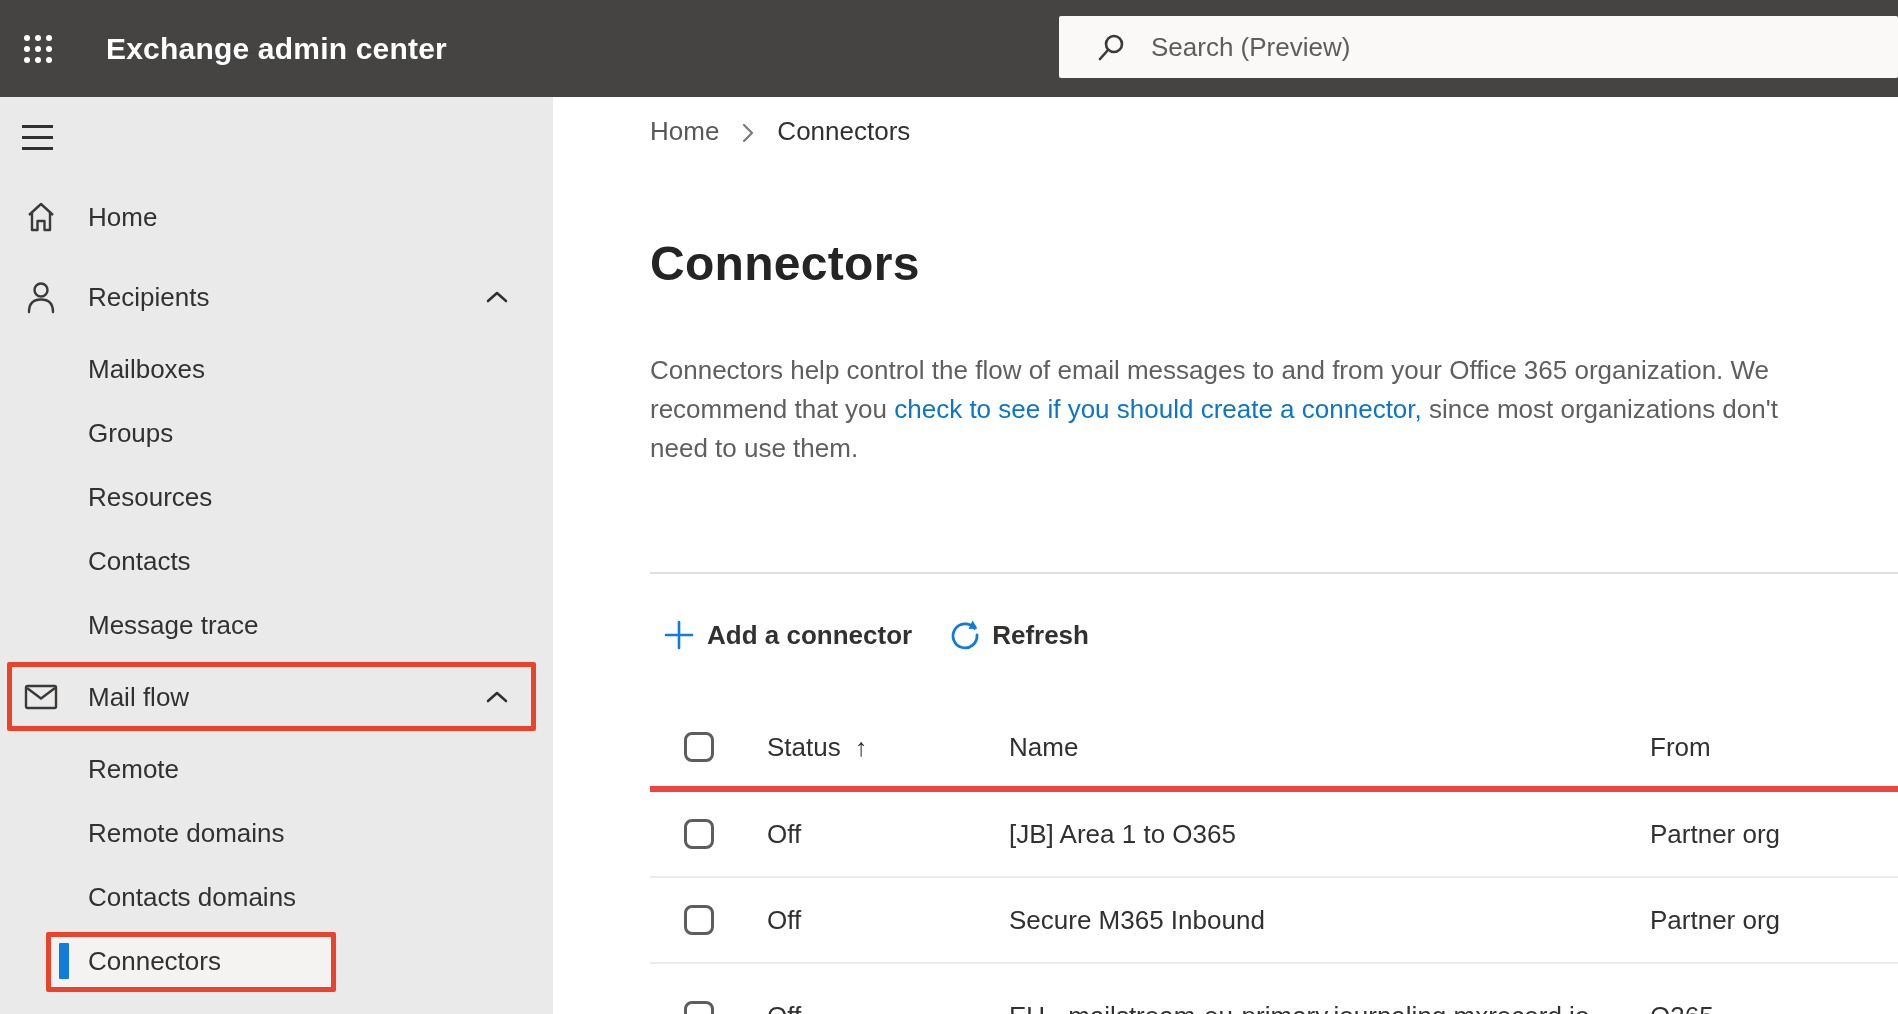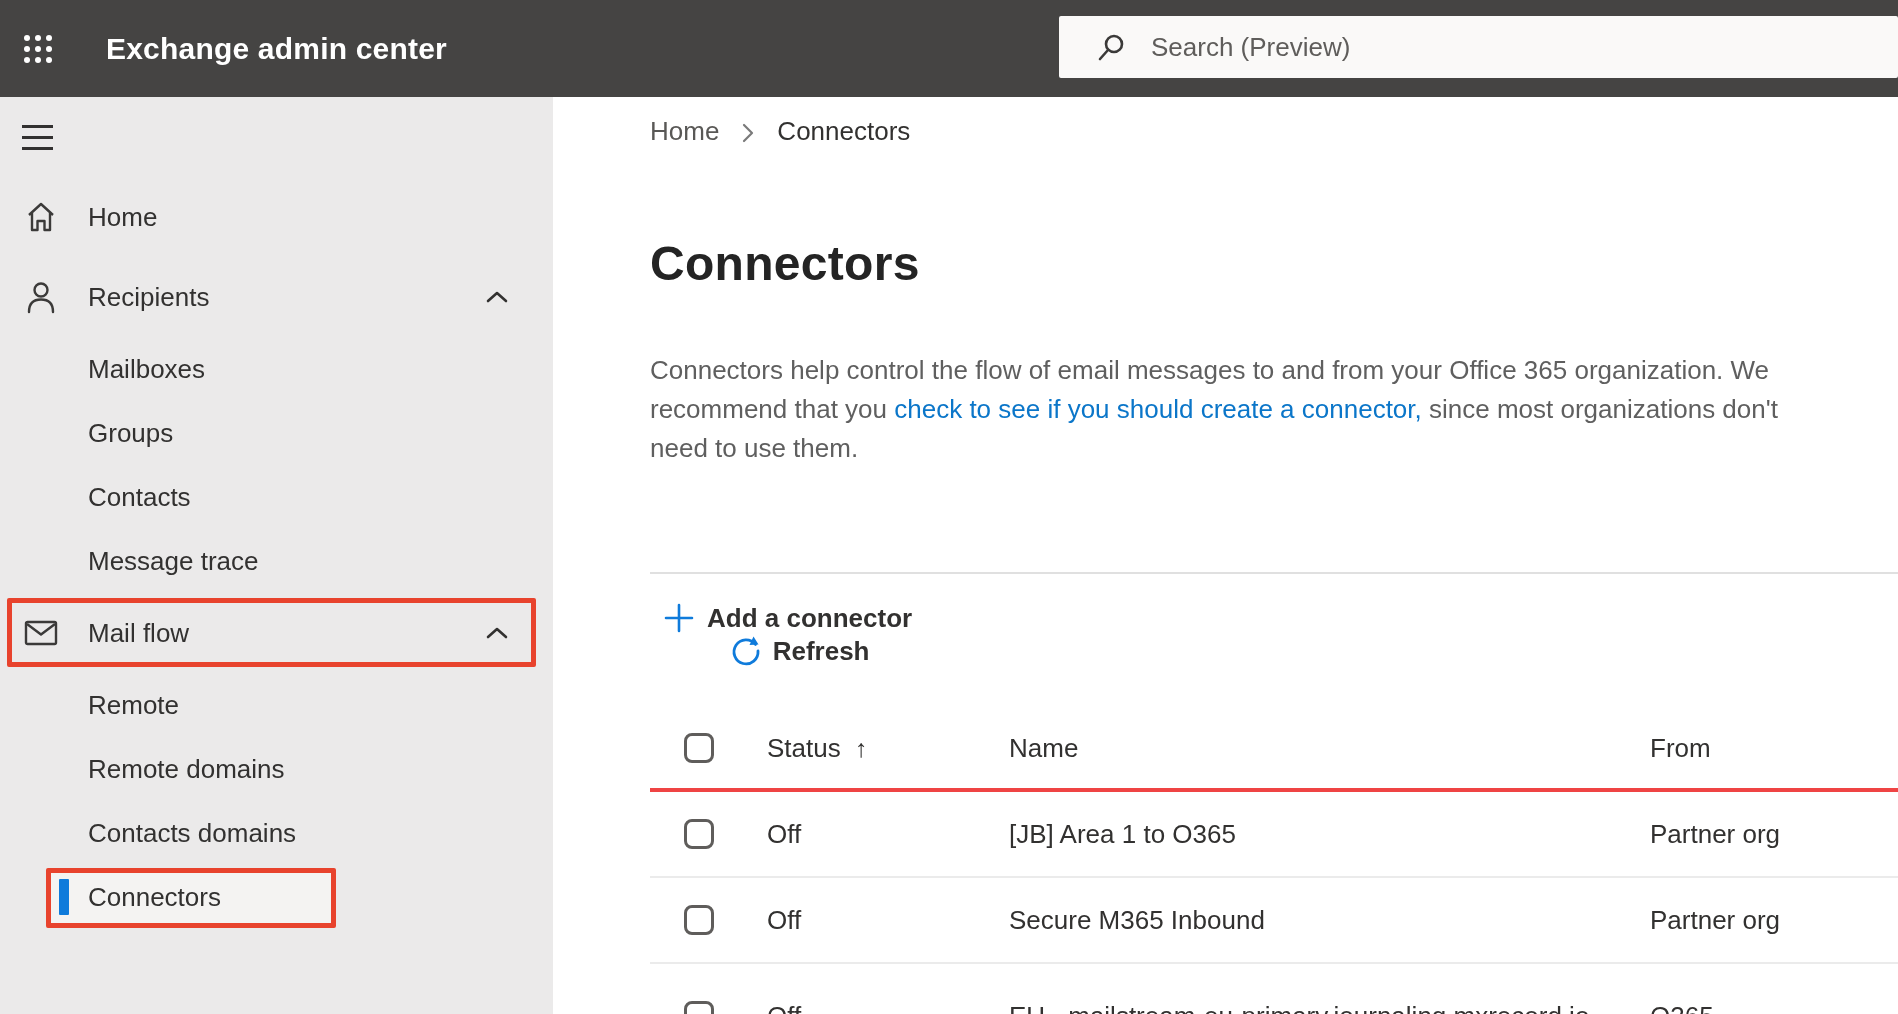--- a/index.html
+++ b/index.html
@@ -94,35 +94,35 @@
     position:absolute; top:254px; left:97px; width:1240px;
     font-size:26px; line-height:39px; color:#5f5f5f;
   }
   .page-desc a { color:#0b76c9; text-decoration:none; cursor:pointer; }
 
   .toolbar-divider {
     position:absolute; top:475px; left:97px; right:0; height:2px; background:#e0e0e0;
   }
   .toolbar {
     position:absolute; top:505px; left:97px; height:66px;
-    display:flex; align-items:center;flex-direction:column;
+    display:flex; align-items:center;
   }
   .toolbar .tb-btn {
     display:flex; align-items:center; cursor:pointer;
     font-size:26px; font-weight:600; color:#323130;
   }
   .toolbar .add-btn { margin-left:13px; }
   .toolbar .add-btn .tb-icon { margin-right:12px; display:flex; }
   .toolbar .refresh-btn { margin-left:36px;justify-content:space-between; }
   .toolbar .refresh-btn .tb-icon { margin-right:10px; display:flex; }
 
   
   .conn-table { position:absolute; top:610px; left:97px; right:0; }
   .t-row { position:relative; }
-  .t-head { height:85px; border-bottom:4px solid #ef4444; font-size:26px; color:#323130; }
+  .t-head { height:85px; border-bottom:6px solid #ef4444; font-size:26px; color:#323130; }
   .t-body-row { height:86px; border-bottom:2px solid #ebebeb; font-size:26px; color:#323130; }
   .t-body-row.last { border-bottom:none; height:104px; }
 
   .cell { position:absolute; top:50%; transform:translateY(-50%); white-space:nowrap; }
   .cell.c-check { left:34px; }
   .cell.c-status { left:117px; }
   .cell.c-name { left:359px; }
   .cell.c-from { left:1000px; }
   .t-body-row .c-status { font-weight:400; }
 
@@ -200,20 +200,23 @@
       </span>
     </div>
 
     <div class="nav-item sub">
       <span class="nav-label">Mailboxes</span>
     </div>
     <div class="nav-item sub">
       <span class="nav-label">Groups</span>
     </div>
     <div class="nav-item sub">
+      <span class="nav-label">Resources</span>
+    </div>
+    <div class="nav-item sub">
       <span class="nav-label">Contacts</span>
     </div>
 
     <div class="nav-item sub">
       <span class="nav-label">Message trace</span>
     </div>
 
     <div class="nav-item top">
       <div class="annotation-box mailflow-annotation"></div>
       <span class="nav-icon">

